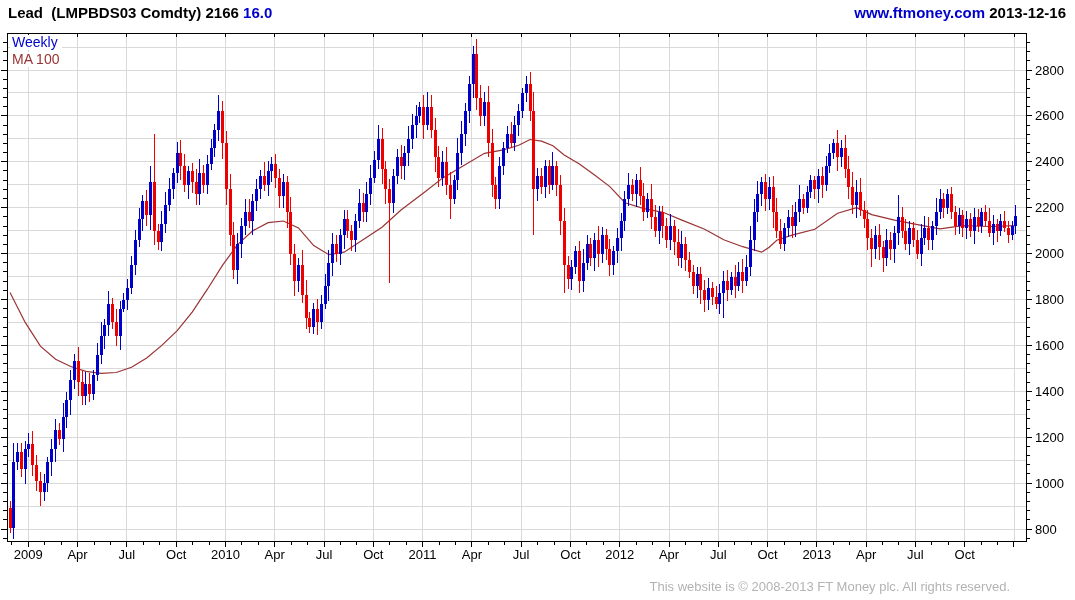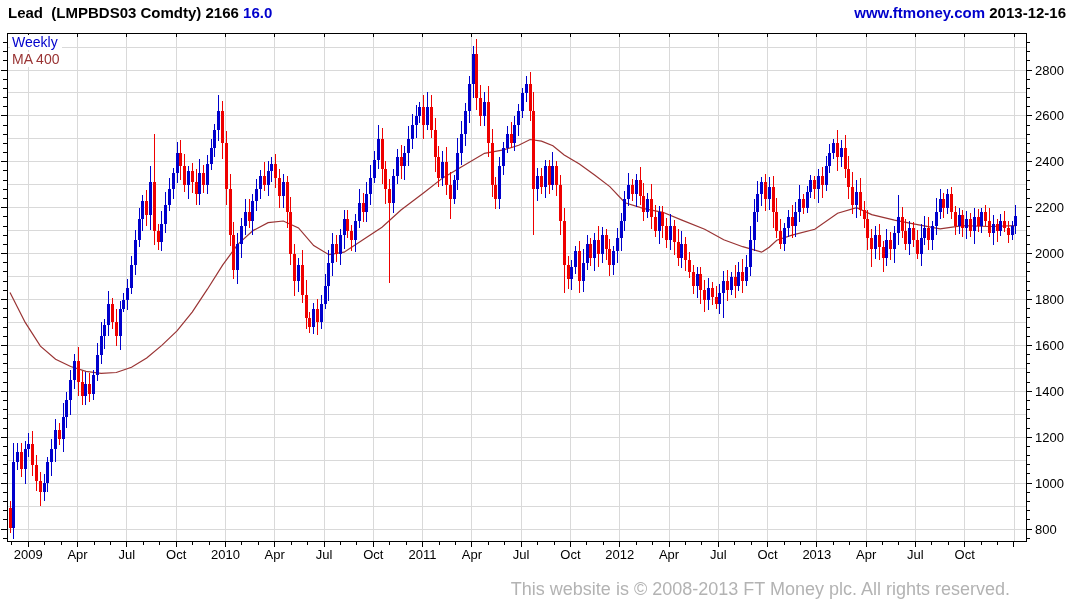--- a/index.html
+++ b/index.html
@@ -6,21 +6,21 @@
   #page{position:relative;width:1075px;height:600px;background:#ffffff;overflow:hidden;
         font-family:"Liberation Sans",sans-serif;}
   #chart-svg{position:absolute;left:0;top:0;}
   .hdr{position:absolute;top:4px;font-size:15px;font-weight:bold;white-space:pre;}
   #hdr-left{left:8px;color:#000000;}
   #hdr-right{right:9px;color:#000000;text-align:center;}
   .blue{color:#0000cc;}
   .legend{position:absolute;font-size:14px;background:#ffffff;padding:0 4px 0 2px;line-height:15px;}
   #legend-weekly{left:10px;top:35px;color:#0000cc;}
   #legend-ma{left:10px;top:52px;color:#993333;}
-  #footer{position:absolute;right:65px;top:579px;font-size:18px;color:#b3b3b3;text-align:right;}
+  #footer{position:absolute;right:65px;top:579px;font-size:13px;color:#b3b3b3;text-align:right;}
 </style>
 </head>
 <body>
 
 <div id="page">
   <div id="hdr-left" class="hdr"><span>Lead  (LMPBDS03 Comdty) 2166</span> <span class="blue">16.0</span></div>
   <div id="hdr-right" class="hdr"><span class="blue">www.ftmoney.com</span> <span>2013-12-16</span></div>
 
   <svg id="chart-svg" width="1075" height="600">
       <g stroke="#d9d9d9" stroke-width="1" shape-rendering="crispEdges">
@@ -830,16 +830,16 @@
         <line x1="1008.4005999999999" x2="1008.4005999999999" y1="221.08030190764697" y2="242.896622813911" stroke="#ee0000" stroke-width="1"></line>
         <rect x="1006.9005999999999" y="228.35499999999996" width="3" height="6.885000000000048" fill="#ee0000"></rect>
         <line x1="1012.1967999999999" x2="1012.1967999999999" y1="220.94317710735783" y2="240.13027571161962" stroke="#0000cc" stroke-width="1"></line>
         <rect x="1010.6967999999999" y="226.06" width="3" height="9.180000000000007" fill="#0000cc"></rect>
         <line x1="1015.9929999999999" x2="1015.9929999999999" y1="204.5128268163445" y2="234.01821640068562" stroke="#0000cc" stroke-width="1"></line>
         <rect x="1014.4929999999999" y="215.503" width="3" height="10.557000000000016" fill="#0000cc"></rect>
       </g>
     </svg>
 
   <div id="legend-weekly" class="legend">Weekly</div>
-  <div id="legend-ma" class="legend">MA 400</div>
+  <div id="legend-ma" class="legend">MA 100</div>
 
   <div id="footer">This website is © 2008-2013 FT Money plc. All rights reserved.</div>
 </div>
 
 </body></html>

